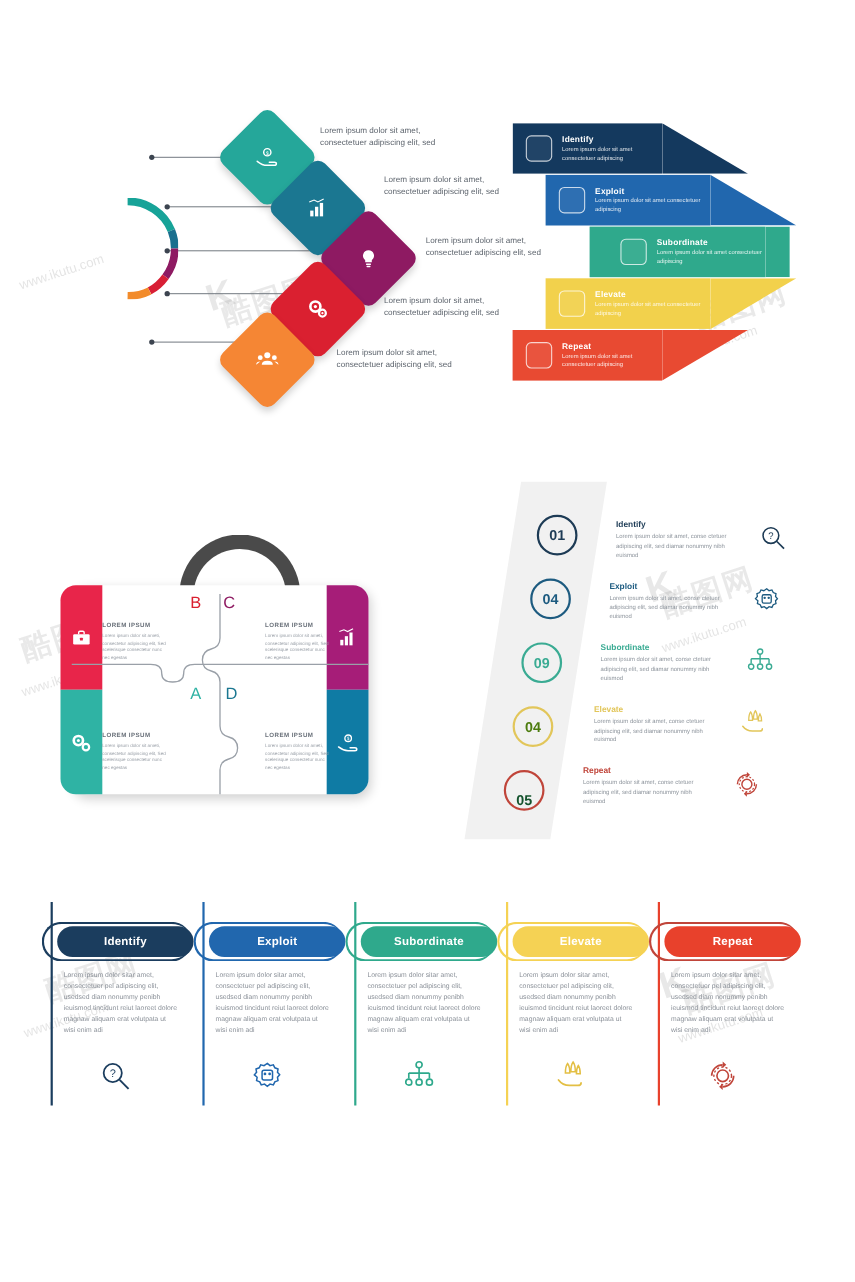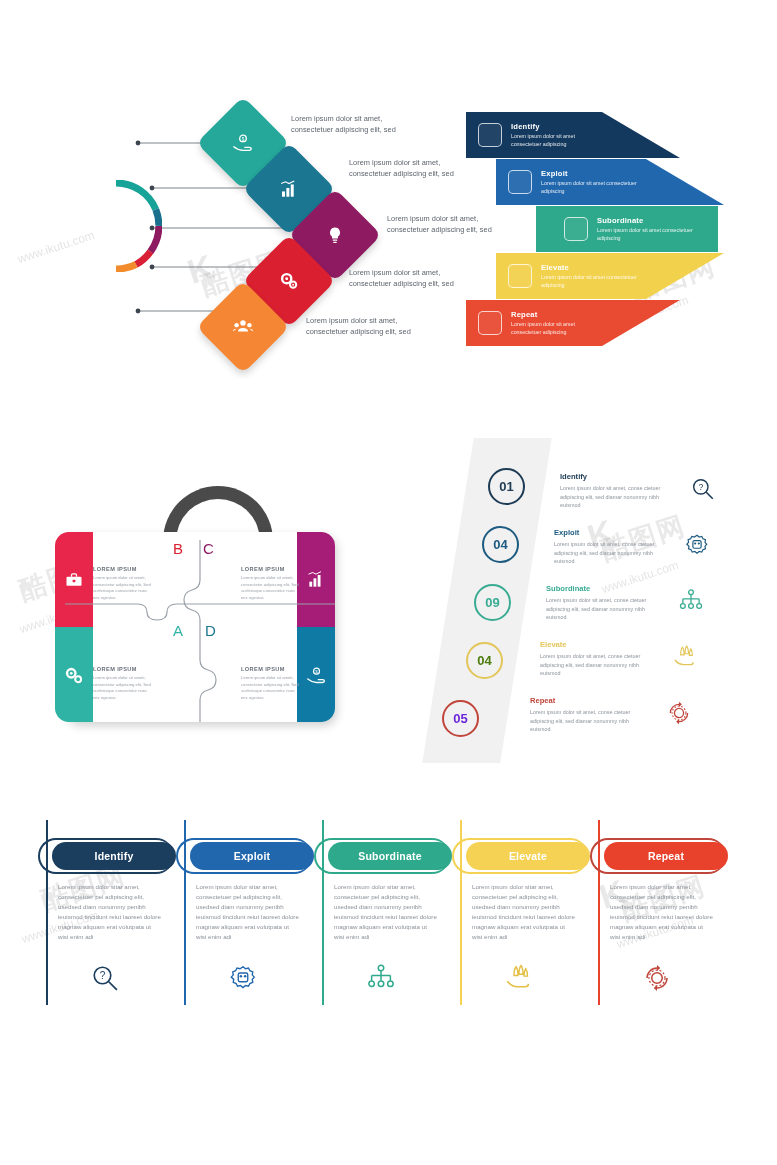--- a/index.html
+++ b/index.html
@@ -362,21 +362,21 @@
     <div class="num-circle on-panel" style="left:56px; top:204px; border:2.2px solid #e2c65a; color:#4d7c0f;">
       <span>04</span>
     </div>
     <div class="n-title" style="left:130px; top:202px; color:#e2c65a;">Elevate</div>
     <div class="n-body" style="left:130px; top:214px;">Lorem ipsum dolor sit amet, conse ctetuer adipiscing elit, sed diamar nonummy nibh euismod</div>
     <svg class="n-icon" width="26" height="26" viewBox="0 0 24 24" style="left:262px; top:206px;">
       <path d="M8 10 q0-5 1.6-7 q1.6 2 1.6 7 z M12 9 q0-5 1.6-7 q1.6 2 1.6 7 z M16 10.5 q0-4 1.4-6 q1.4 2 1.4 6 z" fill="none" stroke="#e2c65a" stroke-width="1.1"></path>
       <path d="M3 15 q3 4 8 4 h6 q2.4 0 2.4-1.8" fill="none" stroke="#e2c65a" stroke-width="1.3" stroke-linecap="round"></path>
     </svg>
 
-    <div class="num-circle on-panel" style="left:32px; top:262px; border:2.2px solid #c0453a; color:#6d28d9;">
+    <div class="num-circle on-panel" style="left:48px; top:262px; border:2.2px solid #c0453a; color:#14532d;align-items:flex-end;">
       <span>05</span>
     </div>
     <div class="n-title" style="left:120px; top:258px; color:#c0453a;">Repeat</div>
     <div class="n-body" style="left:120px; top:270px;">Lorem ipsum dolor sit amet, conse ctetuer adipiscing elit, sed diamar nonummy nibh euismod</div>
     <svg class="n-icon" width="26" height="26" viewBox="0 0 24 24" style="left:256px; top:262px;">
       <circle cx="12" cy="12" r="4.2" fill="none" stroke="#c0453a" stroke-width="1.2"></circle>
       <circle cx="12" cy="12" r="6.4" fill="none" stroke="#c0453a" stroke-width="1" stroke-dasharray="1.6 1.6"></circle>
       <path d="M4 12 a8 8 0 0 1 8-8" fill="none" stroke="#c0453a" stroke-width="1.2"></path>
       <path d="M20 12 a8 8 0 0 1 -8 8" fill="none" stroke="#c0453a" stroke-width="1.2"></path>
       <polygon points="12,1.6 12,6.4 14.6,4" fill="#c0453a"></polygon>

